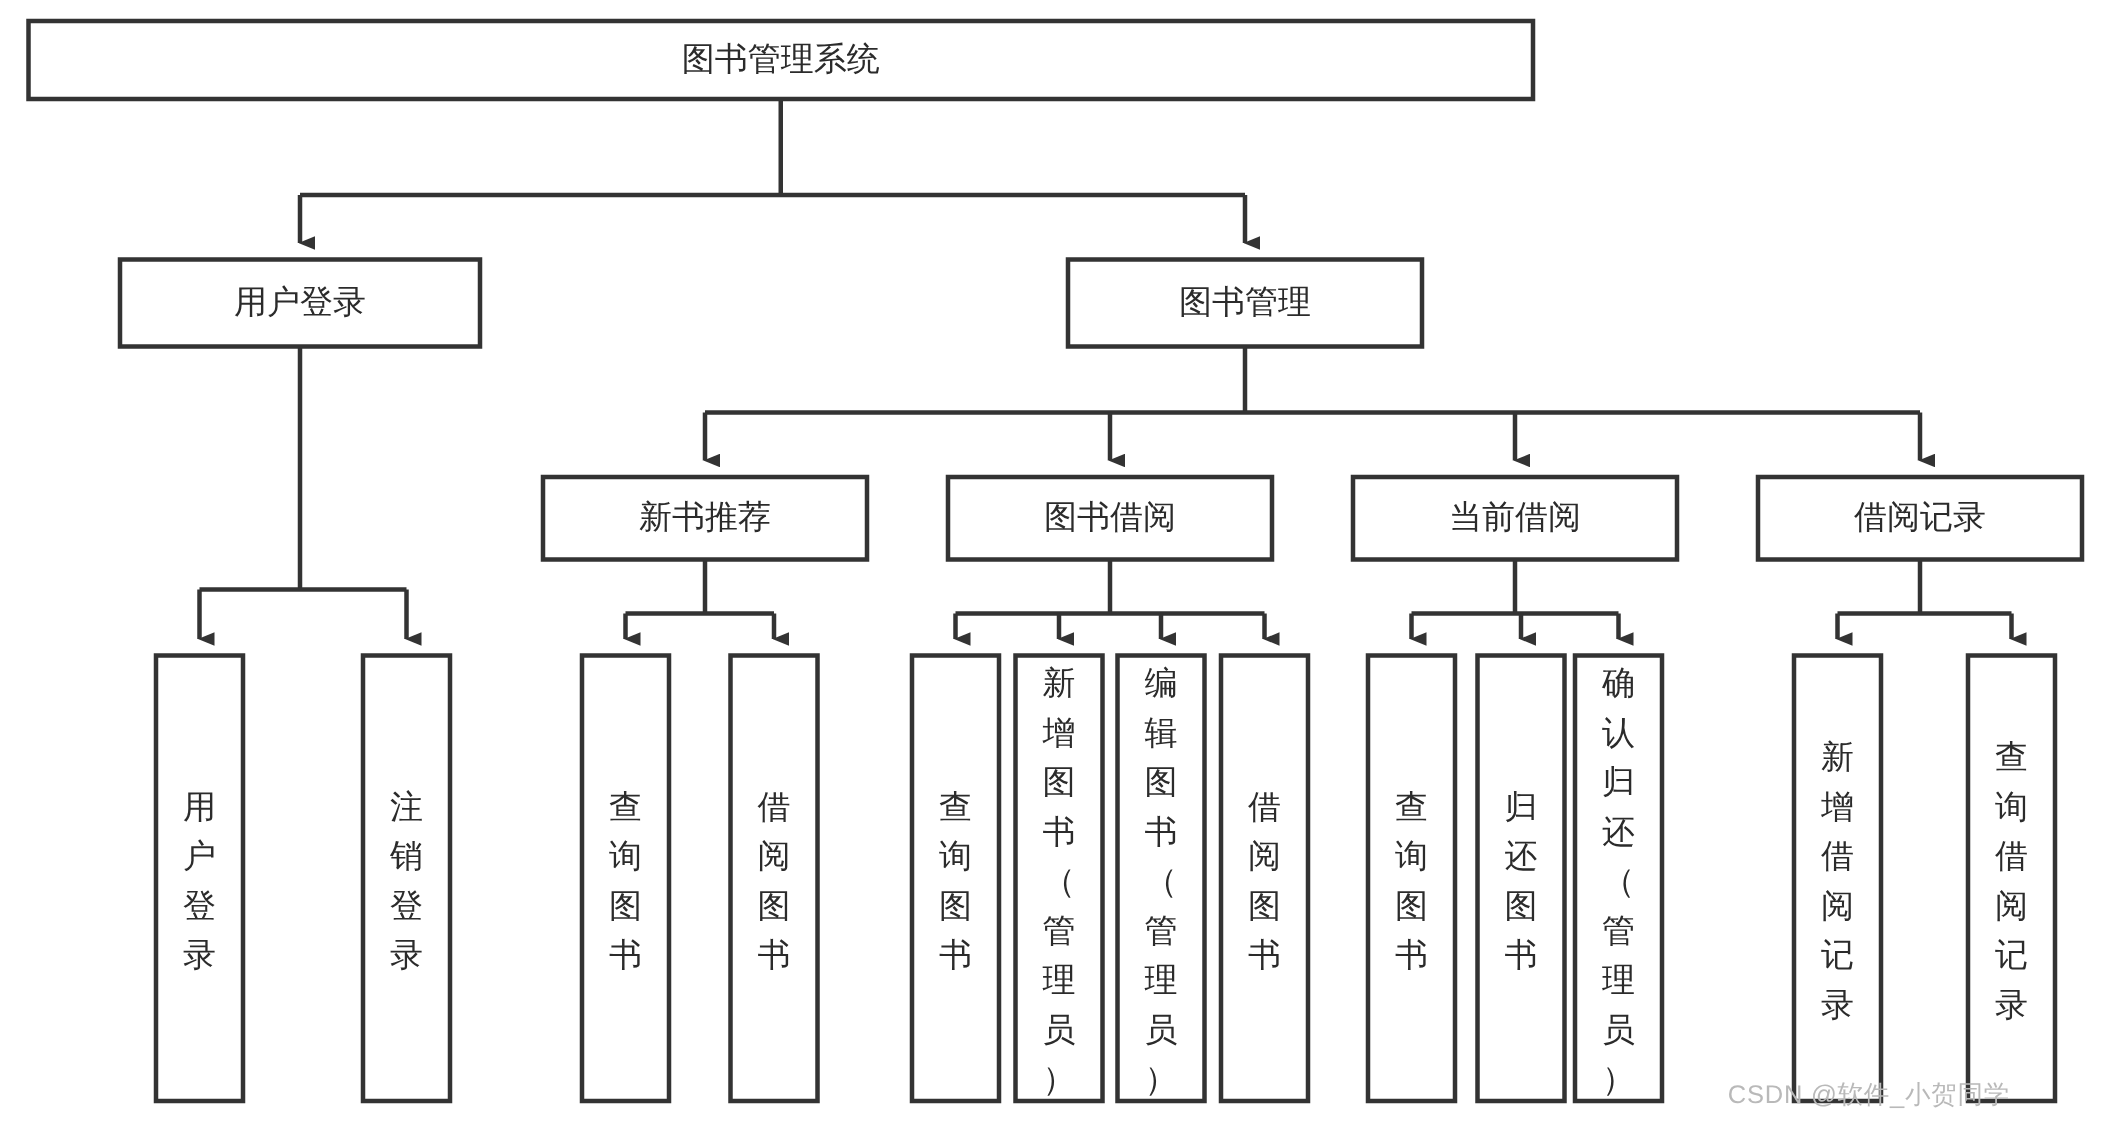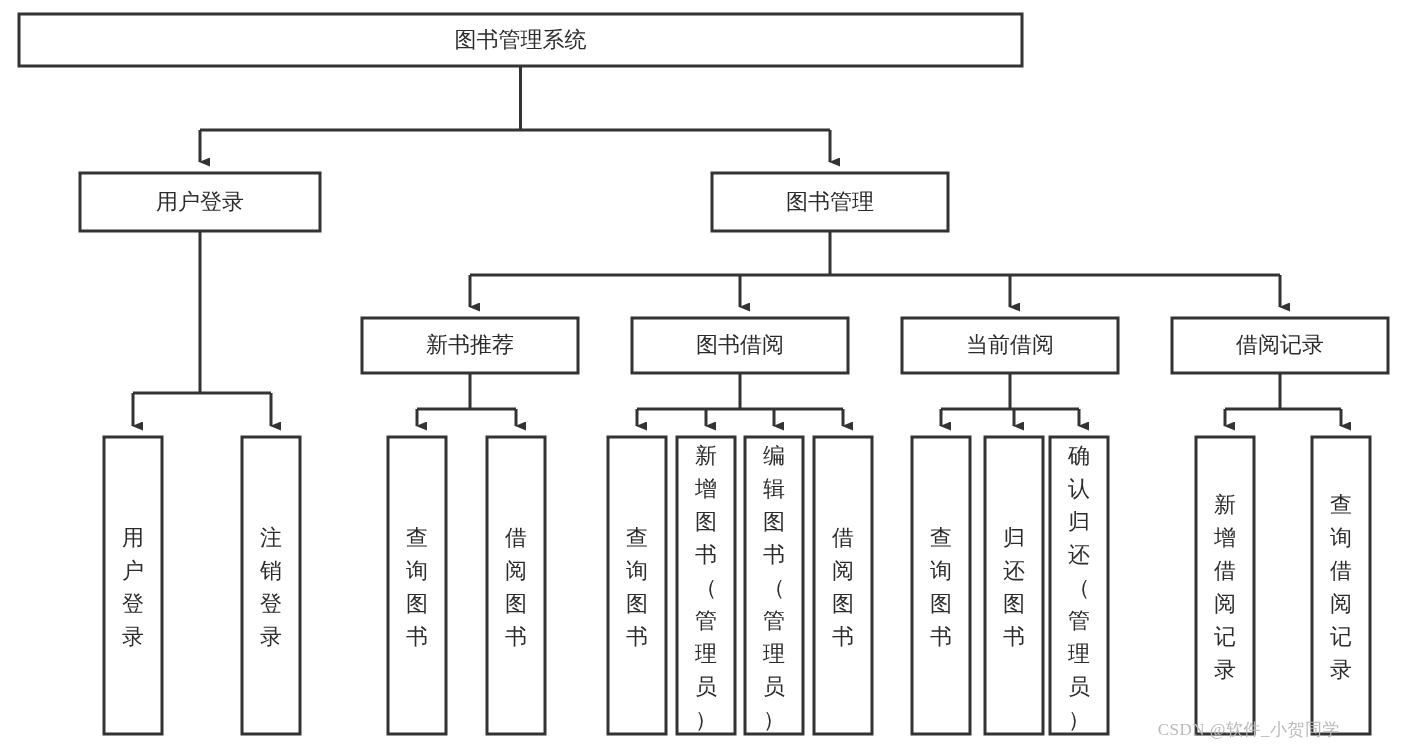--- a/index.html
+++ b/index.html
@@ -49,21 +49,21 @@
   .node-label-vertical {
     font-family: "Liberation Sans", "DejaVu Sans", sans-serif;
     font-size: 22px;
     fill: #2b2b2b;
     text-anchor: middle;
   }
   .watermark {
     position: absolute;
     right: 10px;
     bottom: 6px;
-    font-family: Liberation Serif, serif;
+    font-family: Liberation Sans, sans-serif;
     font-size: 17px;
     color: #b9b9b9;
     letter-spacing: 0.5px;
     white-space: nowrap;
     user-select: none;
   }
 </style>
 </head>
 <body>
 

